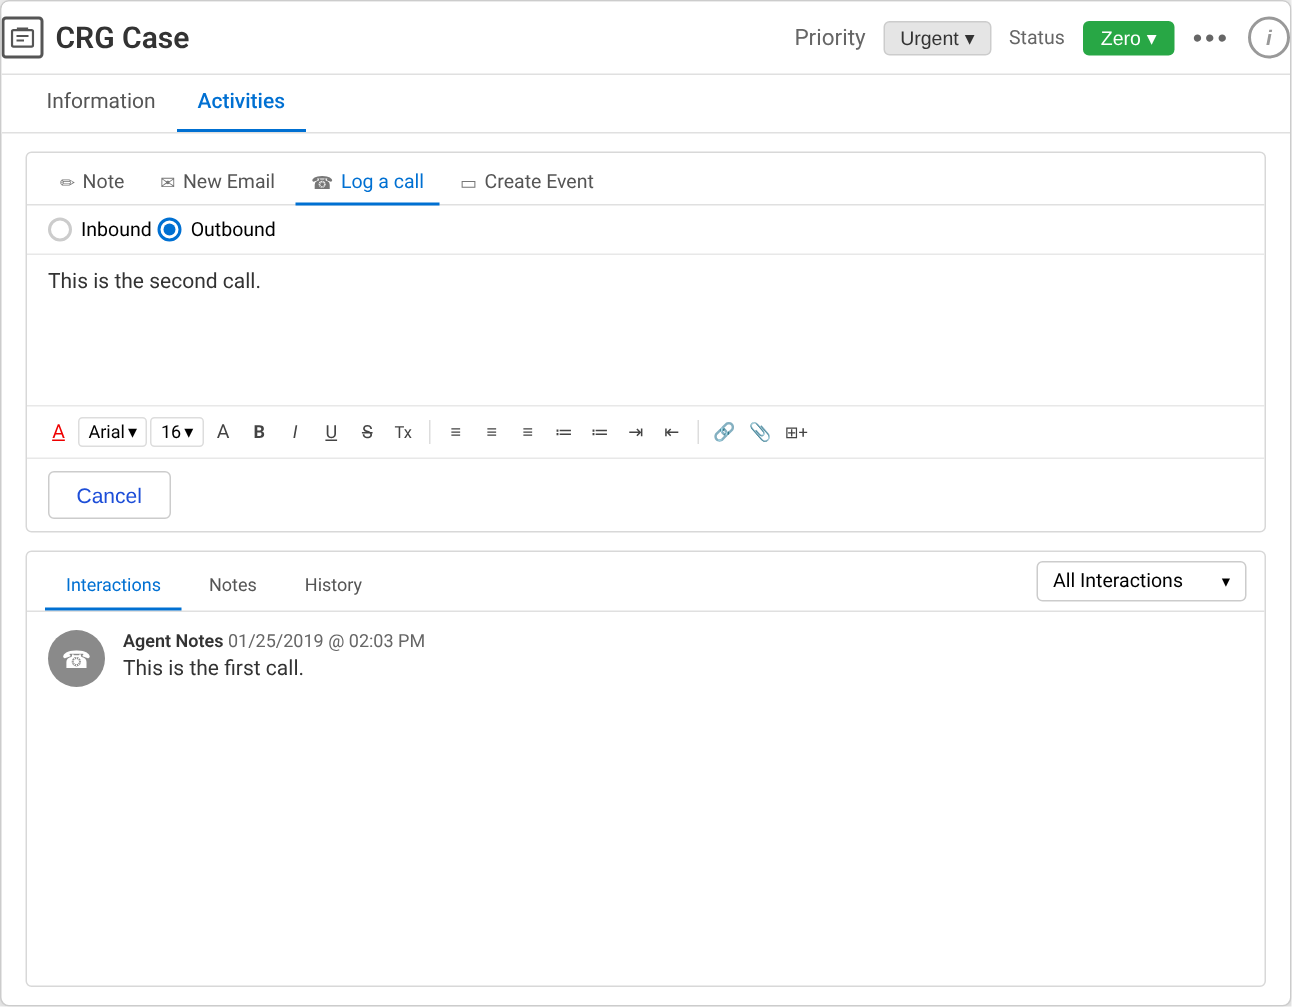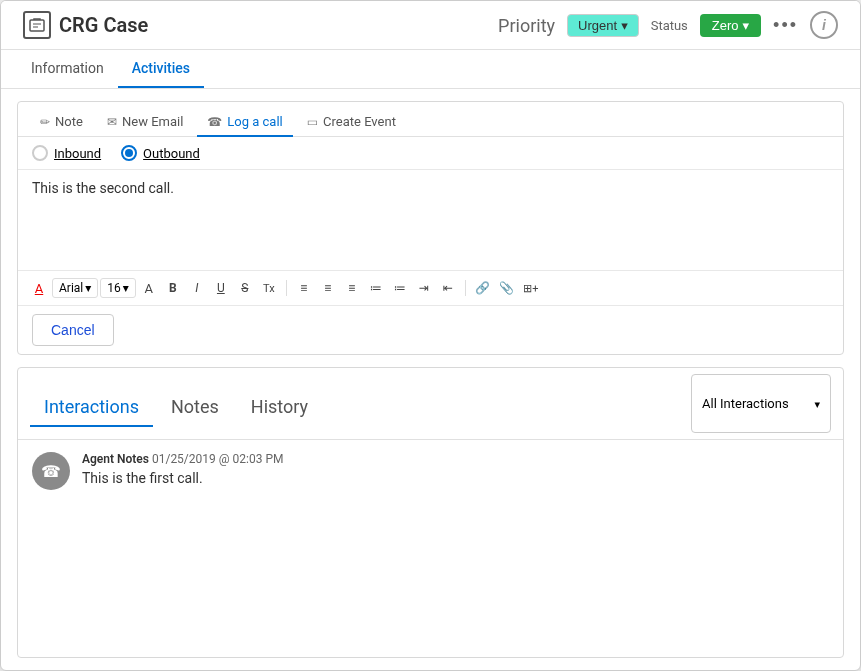--- a/index.html
+++ b/index.html
@@ -20,21 +20,21 @@
       border-radius: 6px;
       box-shadow: 0 2px 10px rgba(0,0,0,0.15);
       overflow: hidden;
       display: flex;
       flex-direction: column;
     }
     
     .header {
       display: flex;
       align-items: center;
-      padding: 10px 22px;
+      padding: 10px 0;
       border-bottom: 1px solid #e0e0e0;
       background: #fff;
     }
     .header-title-group {
       display: flex;
       align-items: center;
       gap: 8px;
       flex: 1;
     }
     .case-icon {
@@ -53,24 +53,24 @@
       font-weight: 600;
       color: #333;
     }
     .header-controls {
       display: flex;
       align-items: center;
       gap: 12px;
     }
     .priority-label {
       color: #666;
-      font-size: 18px;
+      font-size: 15px;
     }
     .priority-btn {
-      background: #5eead4;
+      background: #e5e5e5;
       border: 1px solid #ccc;
       border-radius: 4px;
       padding: 3px 10px;
       font-size: 13px;
       color: #333;
       cursor: pointer;
       display: flex;
       align-items: flex-end;
       gap: 4px;
     }
@@ -169,24 +169,23 @@
       border-bottom: 2px solid #0070d2;
     }
     .activity-tab-icon {
       font-size: 12px;
       color: #777;
     }
     
     .radio-row {
       display: flex;
       align-items: flex-end;
-      gap: 20px;
+      gap: 4px;
       padding: 8px 14px;
       border-bottom: 1px solid #e8e8e8;
-      text-decoration: underline;
     }
     .radio-option {
       display: flex;
       align-items: center;
       gap: 6px;
       font-size: 13px;
       cursor: pointer;
     }
     .radio-circle {
       width: 16px;
@@ -296,37 +295,37 @@
       justify-content: space-between;
       padding: 6px 12px 0;
       border-bottom: 1px solid #e0e0e0;
     }
     .interactions-tabs {
       display: flex;
       gap: 4px;
     }
     .int-tab {
       padding: 8px 14px;
-      font-size: 18px;
+      font-size: 12px;
       cursor: pointer;
       color: #555;
       border-bottom: 2px solid transparent;
       margin-bottom: -1px;
     }
     .int-tab.active {
       color: #0070d2;
       border-bottom: 2px solid #0070d2;
     }
     .filter-dropdown {
       display: flex;
       align-items: center;
       gap: 18px;
       border: 1px solid #ccc;
       border-radius: 4px;
-      padding: 21px 10px;
+      padding: 5px 10px;
       font-size: 13px;
       cursor: pointer;
       background: #fff;
       min-width: 140px;
       justify-content: space-between;
       margin-bottom: 6px;
     }
     
     .interaction-item {
       display: flex;

